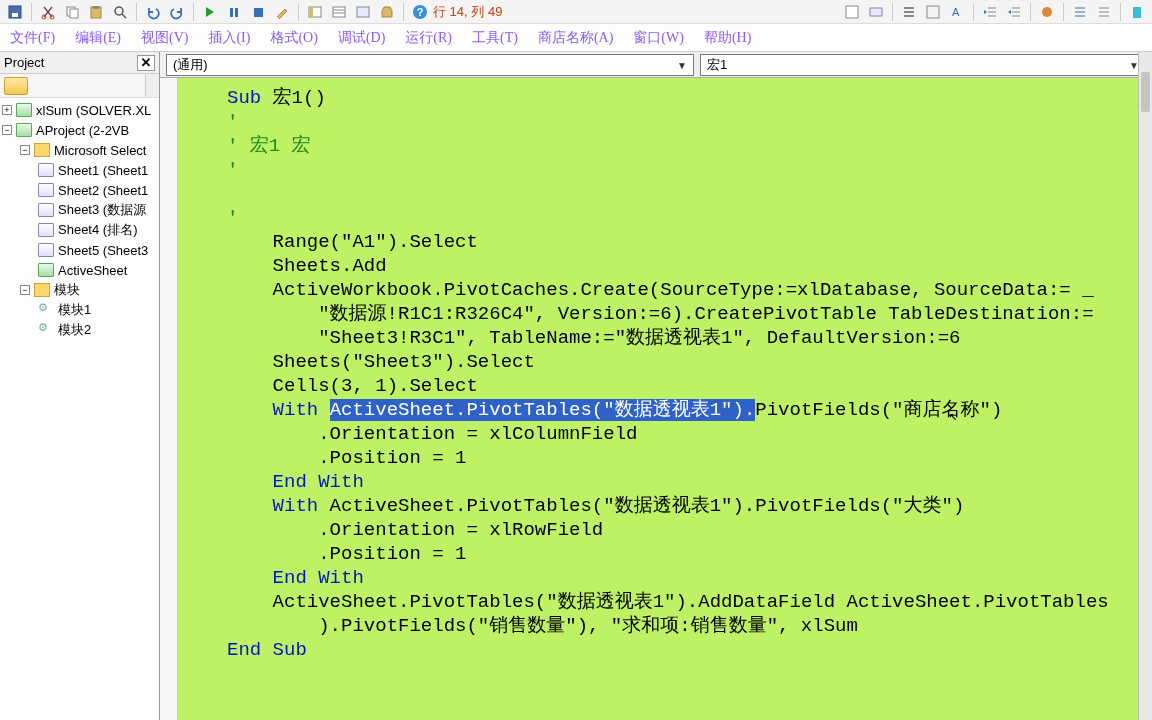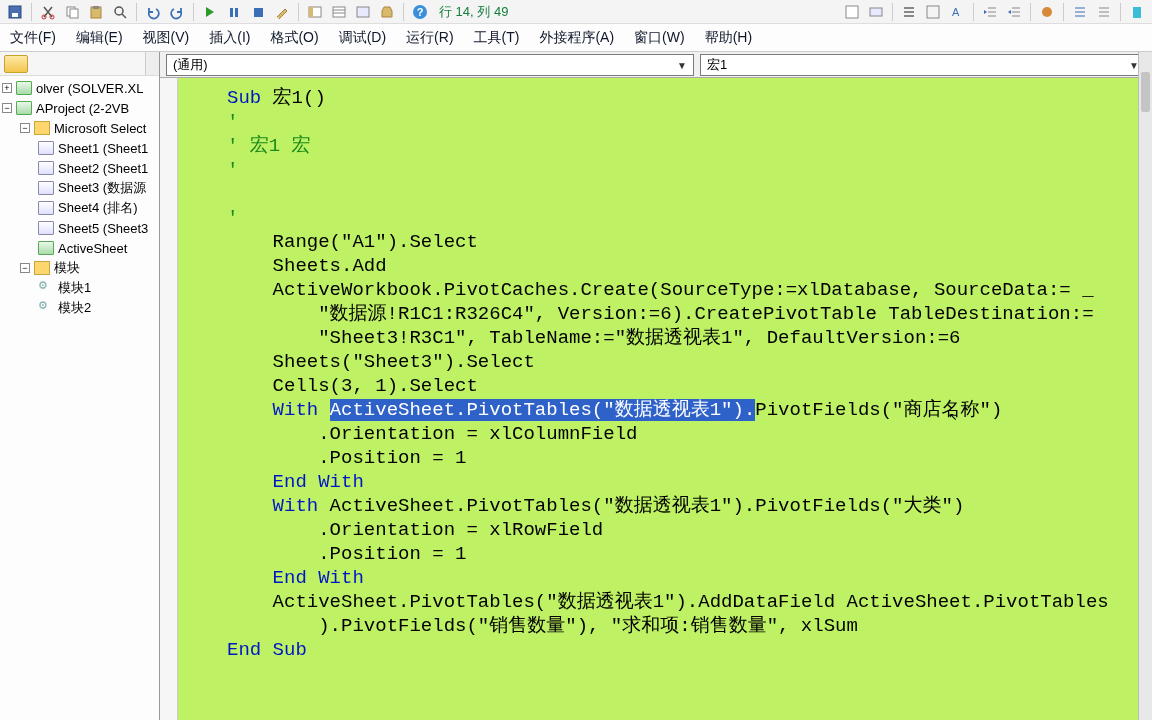--- a/index.html
+++ b/index.html
@@ -24,30 +24,31 @@
 }
 .toolbar .icon-btn {
   width: 22px;
   height: 20px;
   display: flex;
   align-items: center;
   justify-content: center;
   cursor: pointer;
 }
 .toolbar .sep { width:1px; height:18px; background:#ccc; margin:0 3px; }
-.toolbar .status-text { margin-left: 6px; font-size: 13px; color:#15803d; }
+.toolbar .status-text { margin-left: 0; font-size: 13px; color:#c2410c; }
 .toolbar .spacer { flex:1; }
 .menubar {
   height: 28px;
   background: #fdfdfd;
   border-bottom: 1px solid #ccc;
   display: flex;
   align-items: flex-start;
   font-size: 14px;
-  color: #0f172a;
+  color: #8b5cf6;
+  font-family: Liberation Serif, serif;
 }
 .menubar .menu-item {
   padding: 0 10px;
   height: 100%;
   display: flex;
   align-items: center;
   cursor: pointer;
 }
 .main-area {
   display: flex;
@@ -378,37 +379,41 @@
 
 <div class="menubar">
   <div class="menu-item">文件(F)</div>
   <div class="menu-item">编辑(E)</div>
   <div class="menu-item">视图(V)</div>
   <div class="menu-item">插入(I)</div>
   <div class="menu-item">格式(O)</div>
   <div class="menu-item">调试(D)</div>
   <div class="menu-item">运行(R)</div>
   <div class="menu-item">工具(T)</div>
-  <div class="menu-item">外接程序(A)</div>
+  <div class="menu-item">商店名称(A)</div>
   <div class="menu-item">窗口(W)</div>
   <div class="menu-item">帮助(H)</div>
 </div>
 
 <div class="main-area">
 
   <div class="project-panel">
+    <div class="project-header">
+      <span>Project</span>
+      <span class="close-x">✕</span>
+    </div>
     <div class="project-toolbar">
       <div class="folder-icn"></div>
       <div class="mini-scroll"></div>
     </div>
     <div class="tree">
       <div class="tree-row">
           <span class="expand">+</span>
           <span class="tree-icon wb-icon"></span>
-          <span>olver (SOLVER.XL</span>
+          <span>xlSum (SOLVER.XL</span>
         </div>
       <div class="tree-row">
           <span class="expand">−</span>
           <span class="tree-icon wb-icon"></span>
           <span>AProject (2-2VB</span>
         </div>
       <div class="tree-row">
           <span class="indent"></span>
           <span class="expand">−</span>
           <span class="tree-icon folder-node"></span>

